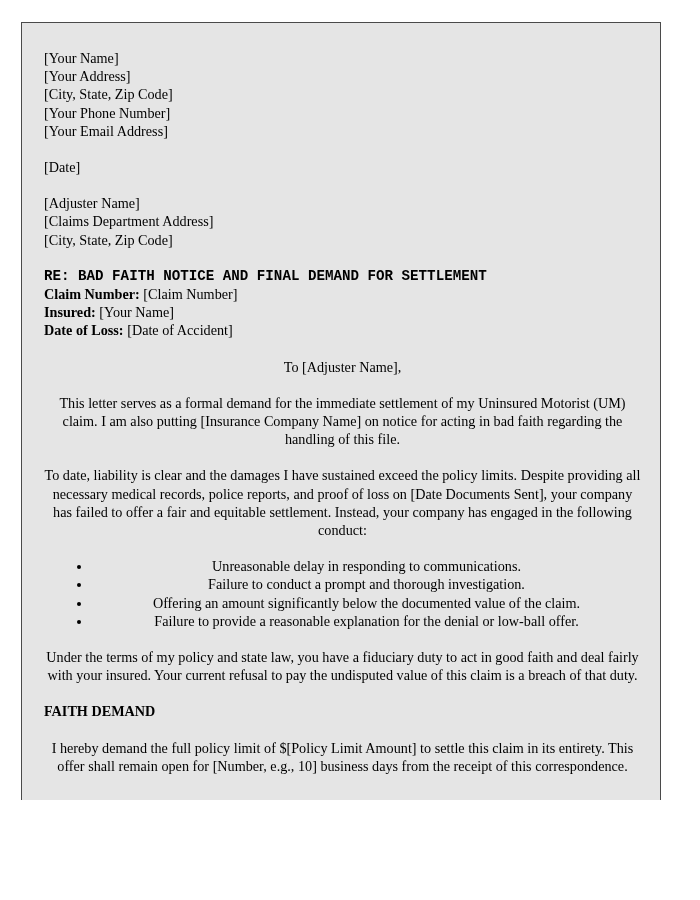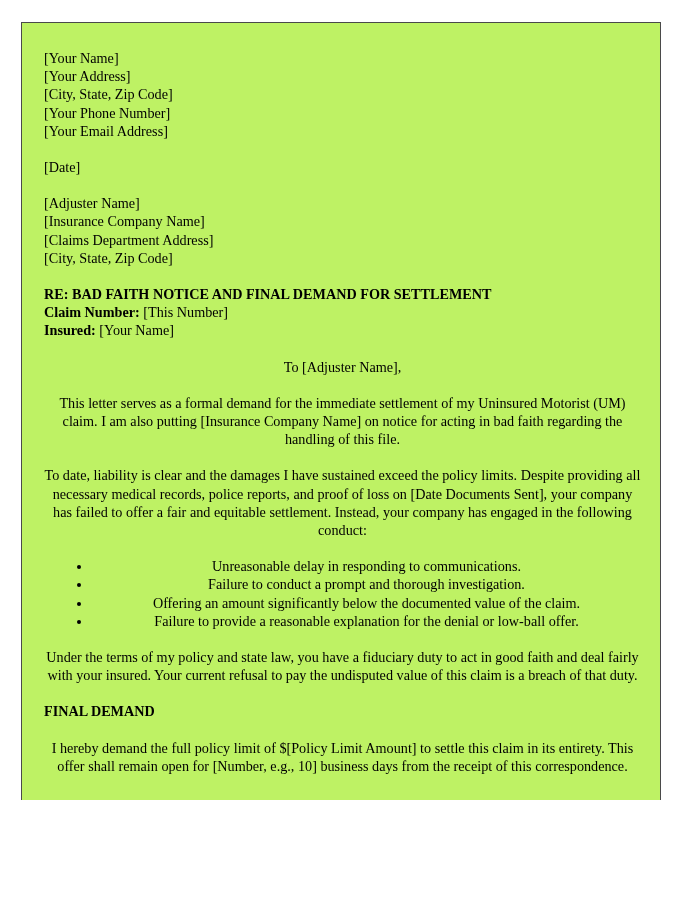--- a/index.html
+++ b/index.html
@@ -19,21 +19,21 @@
     position: absolute;
     left: 21px;
     top: 22px;
     width: 640px;      
     height: 778px;     
     box-sizing: border-box;
     border-left: 1px solid #4a4a4a;
     border-right: 1px solid #4a4a4a;
     border-top: 1px solid #4a4a4a;
     border-bottom: none;
-    background: #bef264;
+    background: #e5e5e5;
     overflow: hidden;
   }
 
   .doc-body {
     position: absolute;
     left: 22px;
     top: 26px;
     width: 597px;
     font-size: 14.2px;
     line-height: 18.2px;
@@ -52,20 +52,21 @@
   .para {
     margin: 0 0 18px 0;
     text-align: center;
   }
 
   .label { font-weight: bold; }
 
   .heading {
     font-weight: bold;
     margin: 0;
+    font-family: Liberation Mono, monospace;
   }
 
   .re-block .line { white-space: normal; }
 
   ul.conduct-list {
     margin: 0 0 18px 0;
     padding: 0 0 0 48px;
     list-style-type: disc;
     text-align: center;
   }
@@ -93,44 +94,44 @@
       <p class="line">[Your Phone Number]</p>
       <p class="line">[Your Email Address]</p>
     </div>
 
     <div class="block">
       <p class="line">[Date]</p>
     </div>
 
     <div class="block">
       <p class="line">[Adjuster Name]</p>
-      <p class="line">[Insurance Company Name]</p>
       <p class="line">[Claims Department Address]</p>
       <p class="line">[City, State, Zip Code]</p>
     </div>
 
     <div class="block re-block">
       <p class="line heading">RE: BAD FAITH NOTICE AND FINAL DEMAND FOR SETTLEMENT</p>
-      <p class="line"><span class="label">Claim Number:</span> <span>[This Number]</span></p>
+      <p class="line"><span class="label">Claim Number:</span> <span>[Claim Number]</span></p>
       <p class="line"><span class="label">Insured:</span> <span>[Your Name]</span></p>
+      <p class="line"><span class="label">Date of Loss:</span> <span>[Date of Accident]</span></p>
     </div>
 
     <p class="para">To [Adjuster Name],</p>
 
     <p class="para">This letter serves as a formal demand for the immediate settlement of my Uninsured Motorist (UM) claim. I am also putting [Insurance Company Name] on notice for acting in bad faith regarding the handling of this file.</p>
 
     <p class="para">To date, liability is clear and the damages I have sustained exceed the policy limits. Despite providing all necessary medical records, police reports, and proof of loss on [Date Documents Sent], your company has failed to offer a fair and equitable settlement. Instead, your company has engaged in the following conduct:</p>
 
     <ul class="conduct-list">
       <li>Unreasonable delay in responding to communications.</li>
       <li>Failure to conduct a prompt and thorough investigation.</li>
       <li>Offering an amount significantly below the documented value of the claim.</li>
       <li>Failure to provide a reasonable explanation for the denial or low-ball offer.</li>
     </ul>
 
     <p class="para">Under the terms of my policy and state law, you have a fiduciary duty to act in good faith and deal fairly with your insured. Your current refusal to pay the undisputed value of this claim is a breach of that duty.</p>
 
-    <p class="section-heading">FINAL DEMAND</p>
+    <p class="section-heading">FAITH DEMAND</p>
 
     <p class="para">I hereby demand the full policy limit of $[Policy Limit Amount] to settle this claim in its entirety. This offer shall remain open for [Number, e.g., 10] business days from the receipt of this correspondence.</p>
 
   </div>
 </div>
 
 </body></html>

